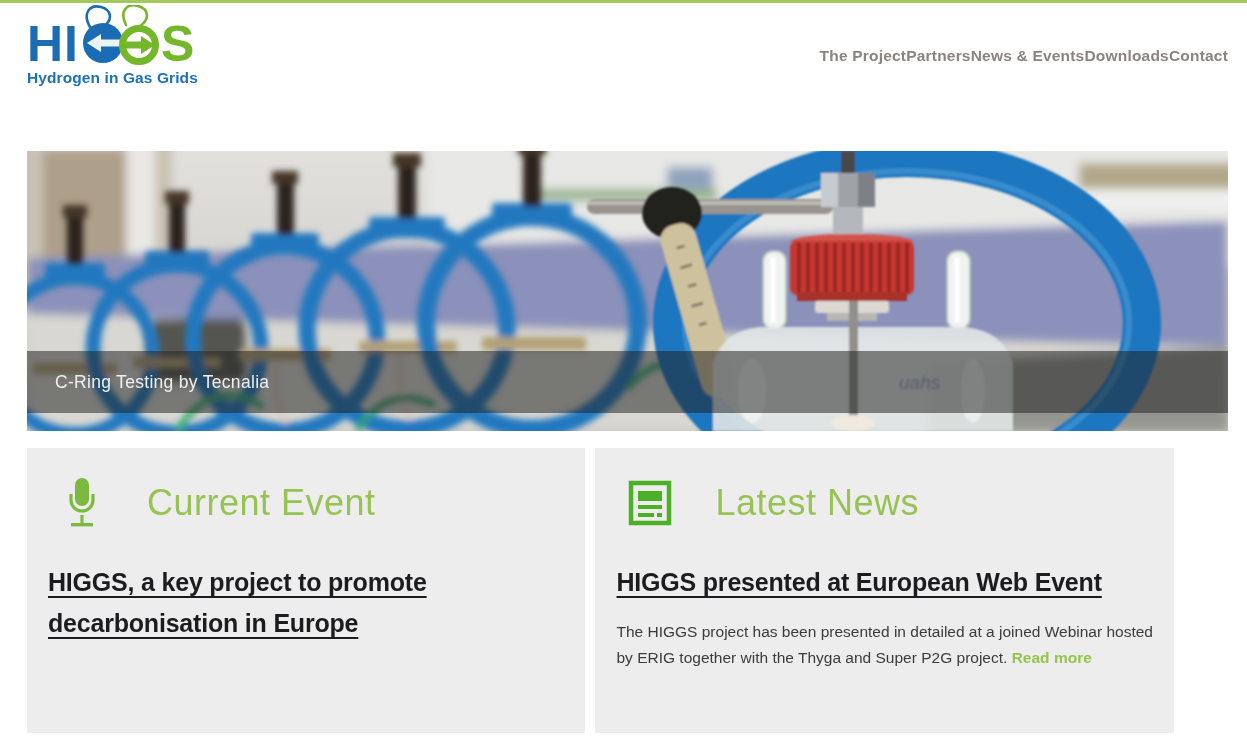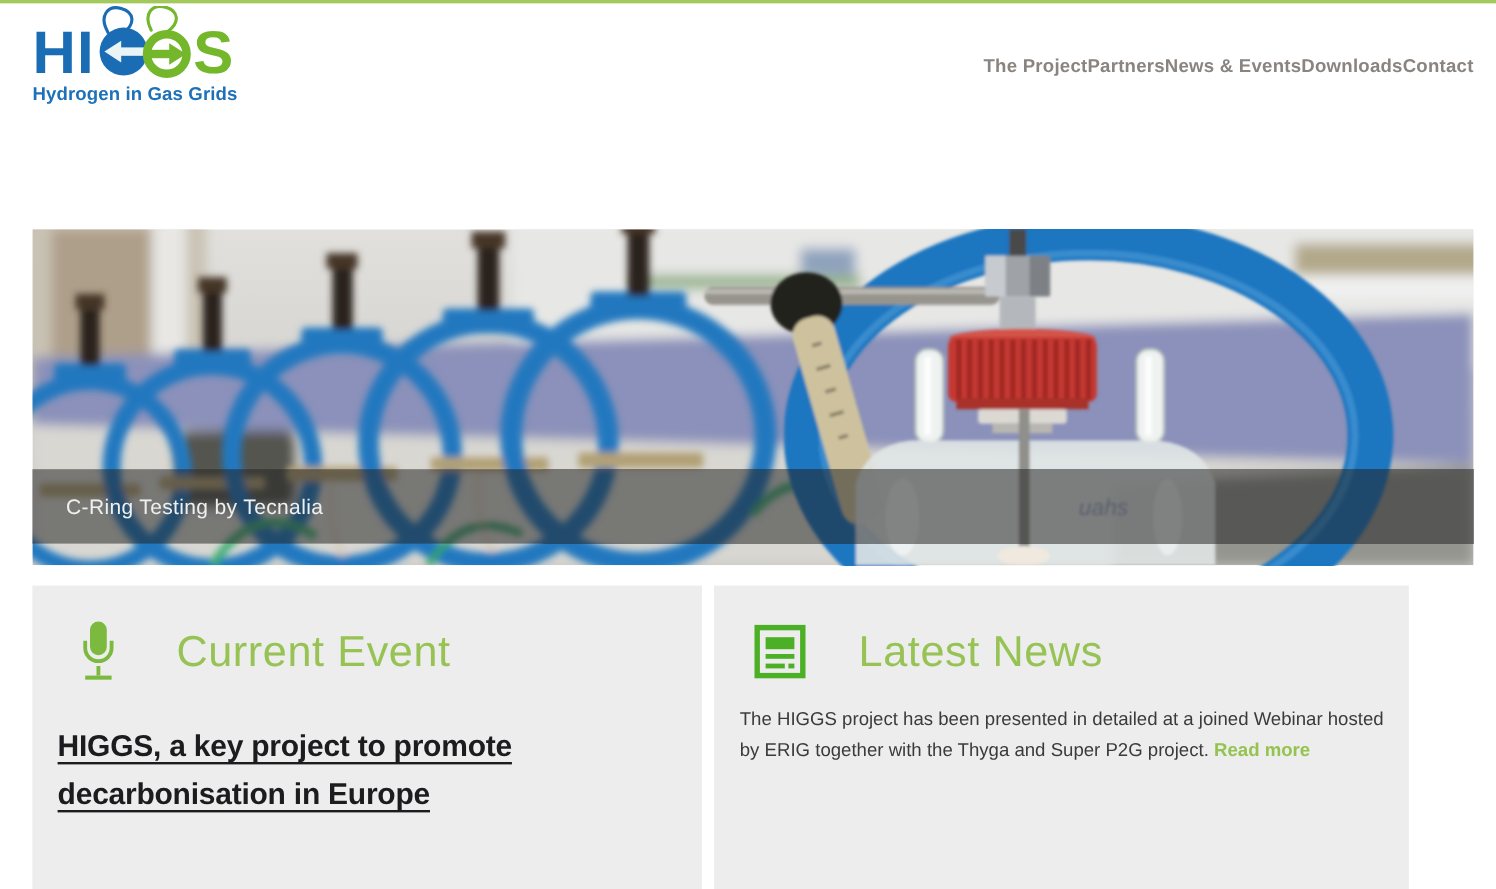--- a/index.html
+++ b/index.html
@@ -1,20 +1,20 @@
 <!DOCTYPE html>
 <html><head>
 <meta charset="utf-8">
 <style>
   * { box-sizing: border-box; margin: 0; padding: 0; }
   html, body { width: 1247px; height: 741px; background: #ffffff; overflow: hidden;
     font-family: "Liberation Sans", "DejaVu Sans", sans-serif; }
   .top-line { height: 3px; background: #a3c95c; }
   
-  header { position: relative; height: 188px; background: #fff; }
+  header { position: relative; height: 148px; background: #fff; }
   .logo { position: absolute; left: 27px; top: 2px; cursor: pointer; }
   .logo-sub { color: #1d71b8; font-weight: bold; font-size: 15.5px; margin-top: -2px; letter-spacing: 0.1px; }
   nav { position: absolute; right: 19px; top: 44px; display: flex; }
   nav a { color: #8a8480; font-weight: bold; font-size: 15.5px; text-decoration: none;
     letter-spacing: 0.2px; cursor: pointer; white-space: nowrap; }
   
   .hero { position: relative; width: 1201px; height: 280px; margin: 0 auto 0 27px; overflow: hidden; }
   .hero svg.hero-art { display: block; }
   .hero-caption { position: absolute; left: 0; top: 200px; width: 100%; height: 62px;
     background: rgba(33,33,33,0.52); display: flex; align-items: center; }
@@ -237,17 +237,20 @@
         <svg width="44" height="46" viewBox="0 0 44 46">
           <rect x="3" y="3" width="38" height="40" fill="none" stroke="#4bb026" stroke-width="4.5"></rect>
           <rect x="10" y="11" width="24" height="10" fill="#4bb026"></rect>
           <rect x="10" y="25" width="24" height="4" fill="#4bb026"></rect>
           <rect x="10" y="33" width="16" height="4" fill="#4bb026"></rect>
           <rect x="29" y="33" width="5" height="4" fill="#4bb026"></rect>
         </svg>
       </span>
       <h2>Latest News</h2>
     </div>
+    <h3 class="article-title">
+      <a>HIGGS presented at European Web Event</a>
+    </h3>
     <p class="article-body"><span>The HIGGS project has been presented in detailed at a joined Webinar hosted by ERIG together with the Thyga and Super P2G project.</span>
       <a class="read-more">Read more</a>
     </p>
   </section>
 </main>
 
 </body></html>

